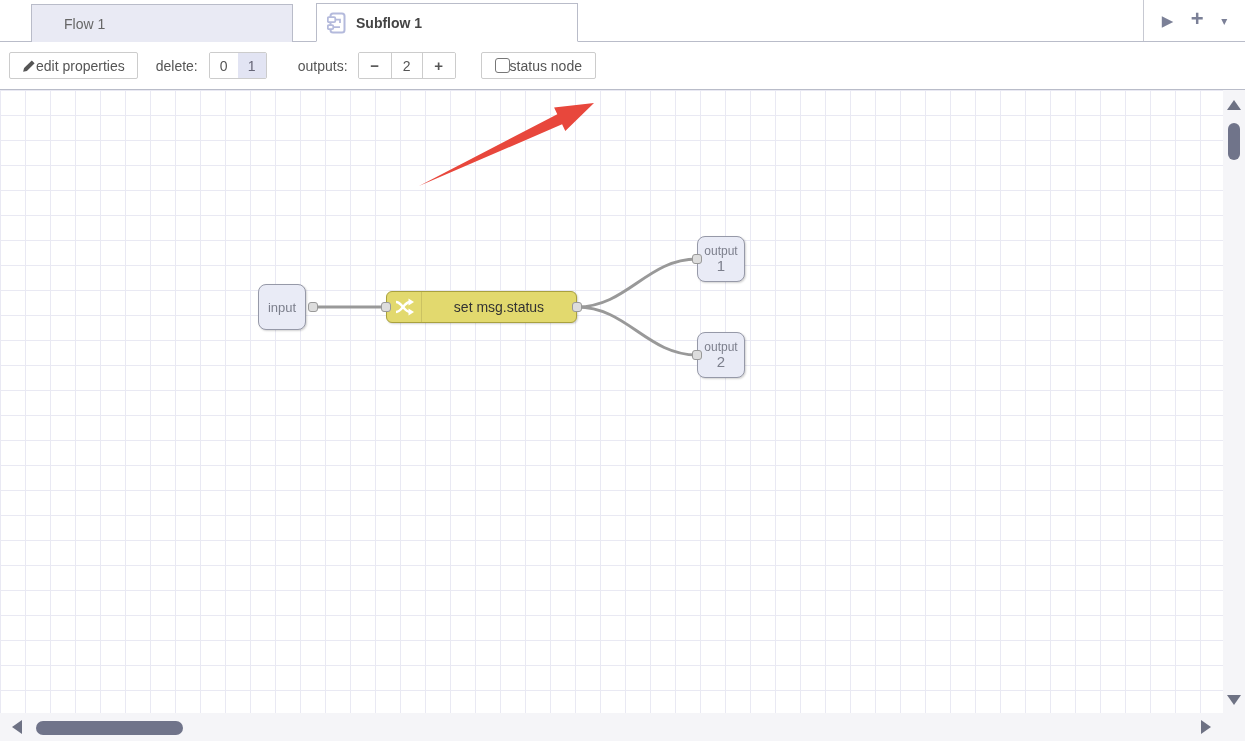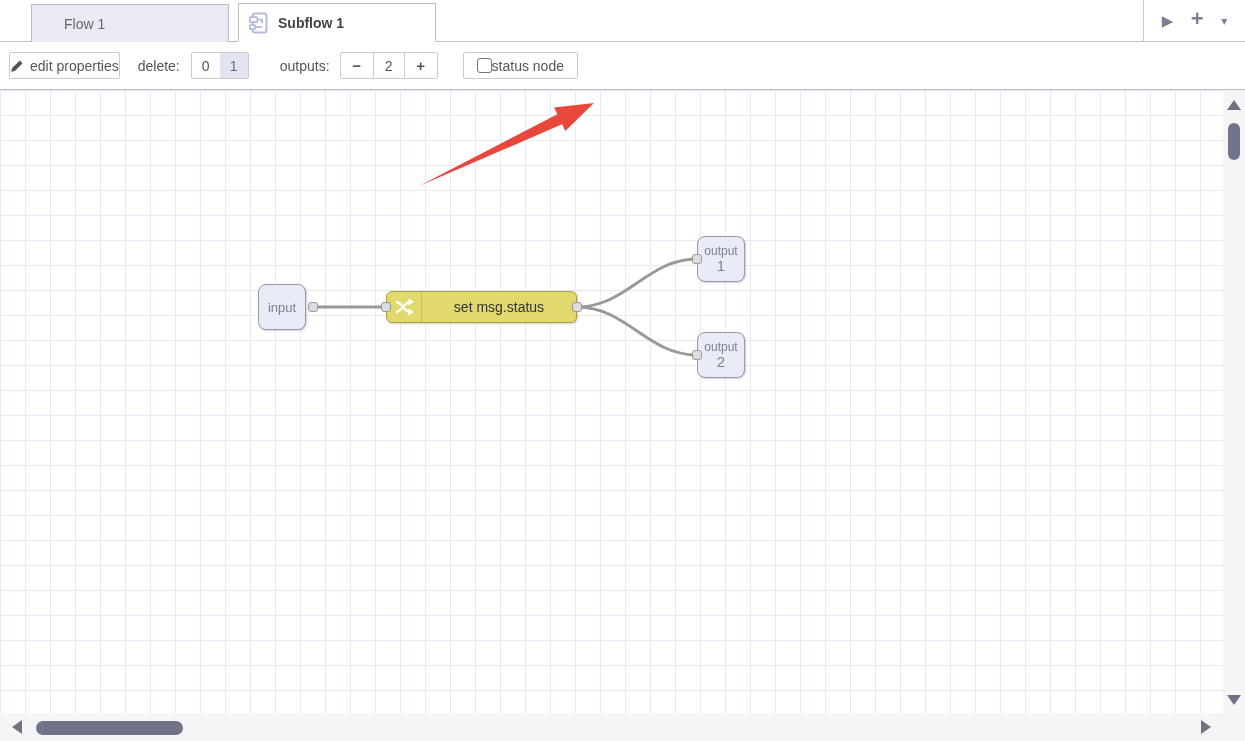--- a/index.html
+++ b/index.html
@@ -4,41 +4,41 @@
 <style>
   * { margin:0; padding:0; box-sizing:border-box; }
   html,body { width:1245px; height:741px; }
   body { font-family:"Liberation Sans", sans-serif; background:#fff; overflow:hidden; }
   .app { position:relative; width:1245px; height:741px; background:#fff; }
 
   
   .tabbar { position:absolute; left:0; top:0; width:1245px; height:42px; background:#fff;
             border-bottom:1px solid #b9bcc9; }
   .tabs-row { position:absolute; left:31px; bottom:-1px; display:flex; align-items:flex-end; }
-  .tab { height:38px; width:198px; display:flex; align-items:center; padding:0 10px;
+  .tab { height:38px; width:262px; display:flex; align-items:center; padding:0 10px;
          border:1px solid #b9bcc9; font-size:14px; cursor:pointer; }
   .tab.inactive { background:#e9eaf4; color:#666; border-bottom:none; }
   .tab.inactive .tab-label { padding-left:22px; }
   .tab.active { background:#fff; color:#444; font-weight:bold; border-bottom:1px solid #fff;
-                height:39px; position:relative; z-index:2; margin-left:9px; }
+                height:39px; position:relative; z-index:2; margin-left:23px; }
   .tab.active .tab-label { padding-left:7px; }
   .subflow-icon-box { width:22px; height:24px; display:flex; align-items:center; }
   .tabbar-right { position:absolute; right:0; top:0; height:41px; width:102px;
                   border-left:1px solid #c7c9d2; display:flex; align-items:center;
                   justify-content:space-evenly; background:#fff; }
   .tb-ctl { color:#7b8097; font-size:15px; cursor:pointer; background:none; border:none;
             font-family:"Liberation Sans", sans-serif; }
   .tb-ctl.plus { font-size:22px; font-weight:bold; margin-top:-3px; }
   .tb-ctl.menu { font-size:12px; }
 
   
   .toolbar { position:absolute; left:0; top:42px; width:1245px; height:48px; background:#fff;
              border-bottom:1px solid #b9bcc9; display:flex; align-items:center; font-size:14px; color:#555; }
-  .btn { height:27px; display:inline-flex; align-items:center; gap:6px; background:#fff;
-         border:1px solid #ccc; border-radius:2px; padding:0 0; color:#555; font-size:14px;
+  .btn { height:27px; display:inline-flex; align-items:center; gap:0; background:#fff;
+         border:1px solid #ccc; border-radius:2px; padding:0 12px; color:#555; font-size:14px;
          font-family:"Liberation Sans", sans-serif; cursor:pointer; }
   .edit-btn { margin-left:9px; }
   .lbl { margin-left:18px; }
   .toggle-group { margin-left:11px; display:inline-flex; height:27px; border:1px solid #ccc;
                   border-radius:2px; overflow:hidden; }
   .toggle-opt { width:28px; height:100%; display:flex; align-items:center; justify-content:center;
                 background:#fff; color:#555; border:none; font-size:14px; cursor:pointer;
                 font-family:"Liberation Sans", sans-serif; }
   .toggle-opt.sel { background:#e2e4f3; color:#667; }
   .lbl2 { margin-left:31px; }

